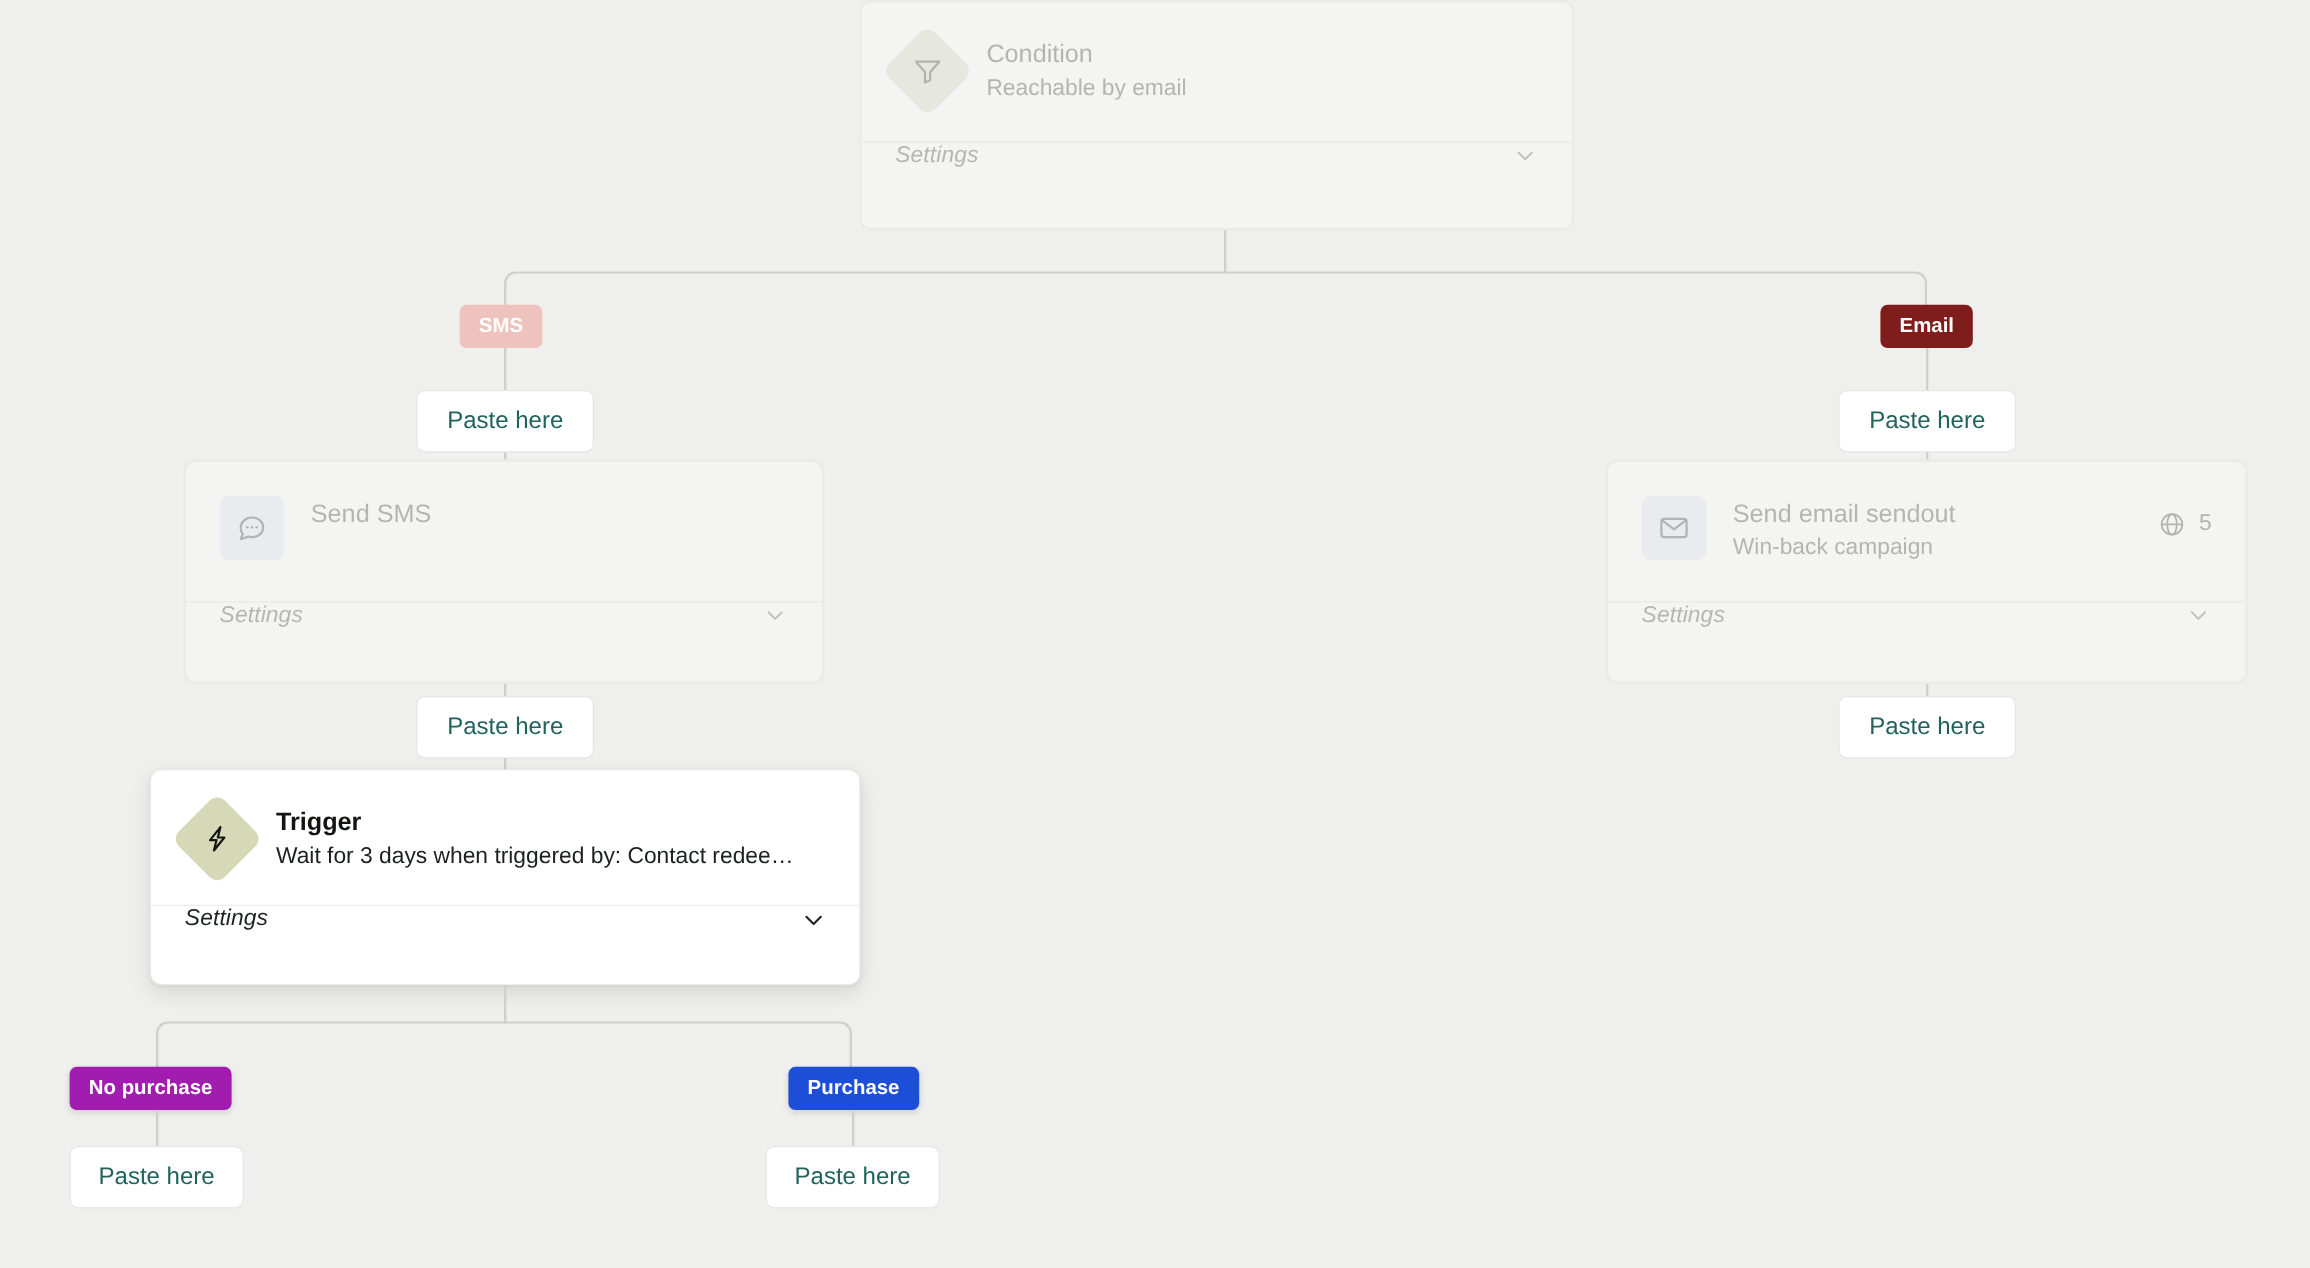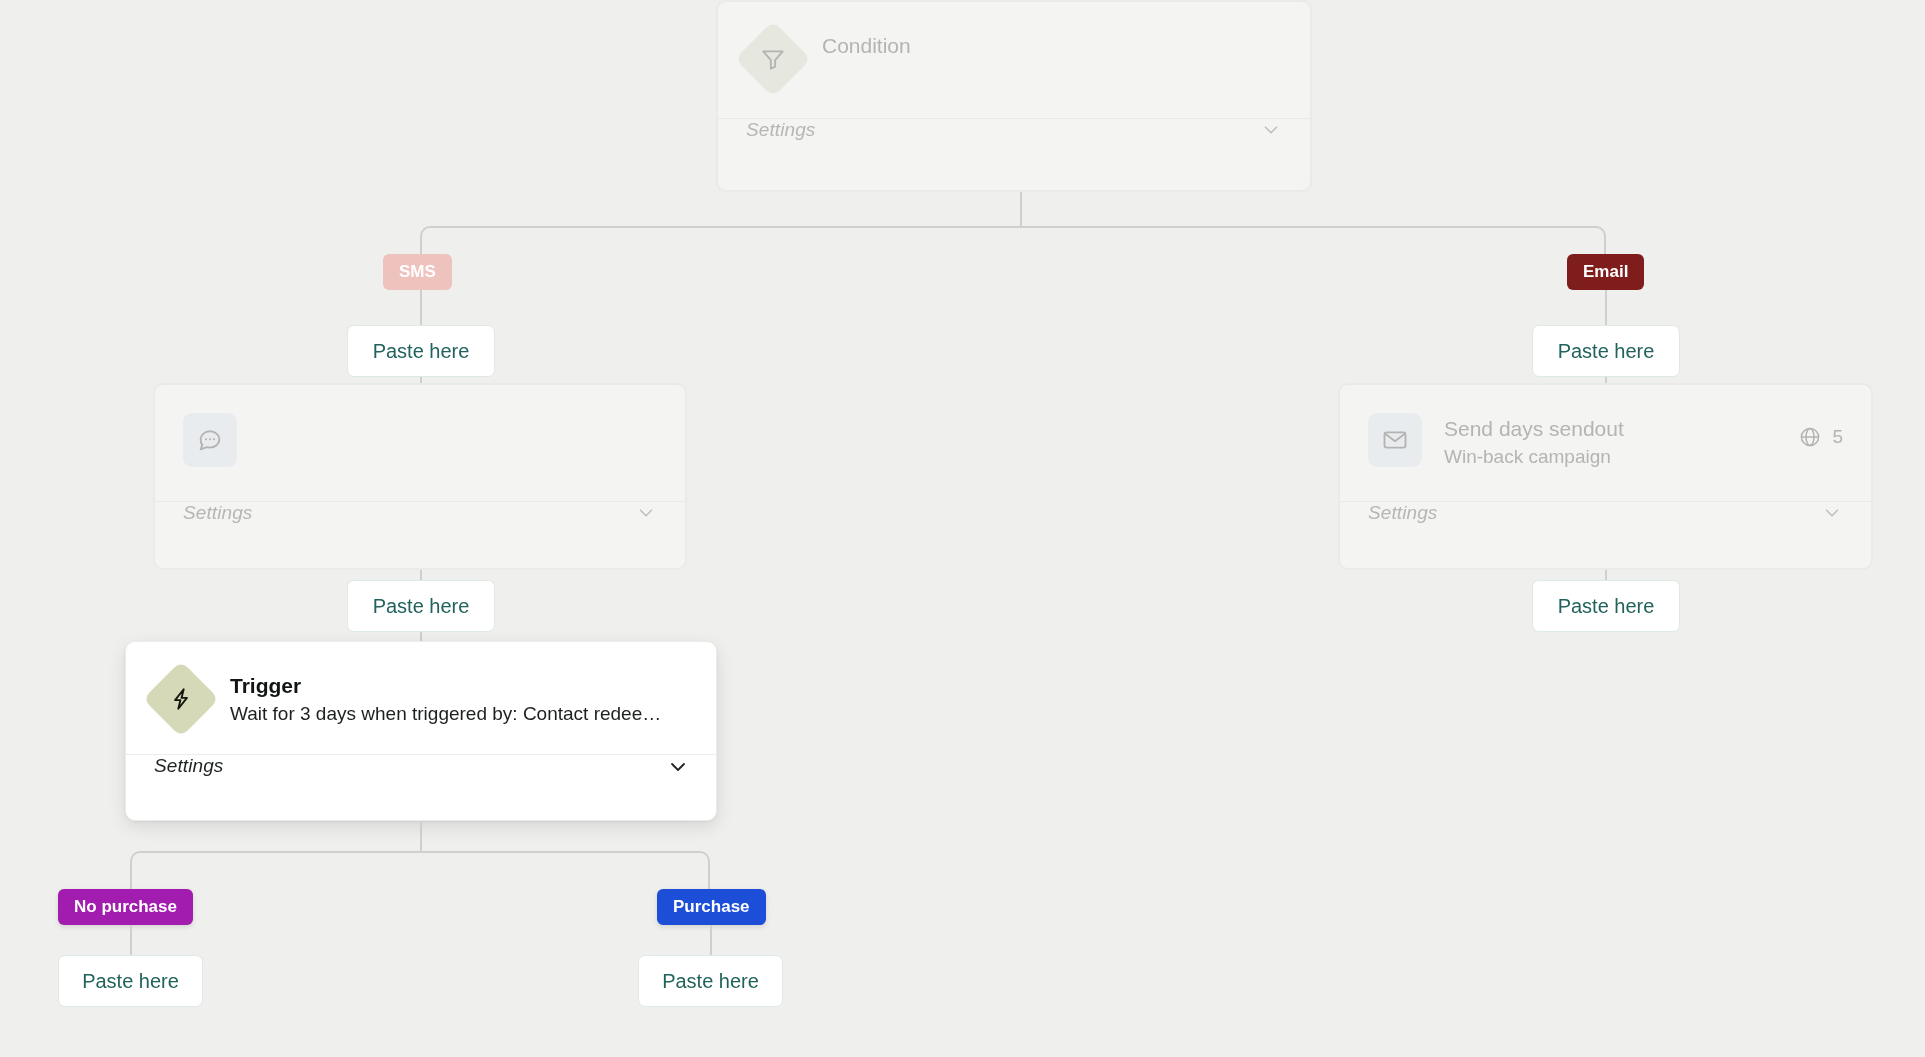--- a/index.html
+++ b/index.html
@@ -199,20 +199,21 @@
 
   <div class="card ghost" style="left:716px; top:0px; width:596px; height:192px;">
     <div class="card-body">
       <div class="icon-diamond">
         <svg width="26" height="26" viewBox="0 0 24 24" fill="none" stroke="#b3b3b1" stroke-width="1.7" stroke-linecap="round" stroke-linejoin="round">
           <path d="M3 5h18l-7 8v6l-4 2v-8z"></path>
         </svg>
       </div>
       <div class="titles">
         <div class="node-title">Condition</div>
+        <div class="node-sub">Reachable by email</div>
       </div>
     </div>
     <div class="card-divider"></div>
     <div class="card-footer">
       <span class="footer-label">Settings</span>
       <span class="chevron">
         <svg width="22" height="22" viewBox="0 0 24 24" fill="none" stroke="#c0c0be" stroke-width="1.8" stroke-linecap="round" stroke-linejoin="round">
             <path d="M6 9l6 6 6-6"></path>
           </svg>
       </span>
@@ -239,20 +240,21 @@
     <div class="card-body">
       <div class="icon-square ghosted">
         <svg width="28" height="28" viewBox="0 0 24 24" fill="none" stroke="#b3b3b1" stroke-width="1.6" stroke-linecap="round" stroke-linejoin="round">
           <path d="M20 11.5c0 4-3.6 7-8 7-.9 0-1.8-.13-2.6-.37L4 20l1.4-3.6A6.7 6.7 0 0 1 4 11.5c0-4 3.6-7 8-7s8 3 8 7z"></path>
           <circle cx="8.6" cy="11.4" r="0.9" fill="#b3b3b1" stroke="none"></circle>
           <circle cx="12" cy="11.4" r="0.9" fill="#b3b3b1" stroke="none"></circle>
           <circle cx="15.4" cy="11.4" r="0.9" fill="#b3b3b1" stroke="none"></circle>
         </svg>
       </div>
       <div class="titles">
+        <div class="node-title">Send SMS</div>
       </div>
     </div>
     <div class="card-divider"></div>
     <div class="card-footer">
       <span class="footer-label">Settings</span>
       <span class="chevron">
         <svg width="22" height="22" viewBox="0 0 24 24" fill="none" stroke="#c0c0be" stroke-width="1.8" stroke-linecap="round" stroke-linejoin="round">
             <path d="M6 9l6 6 6-6"></path>
           </svg>
       </span>
@@ -323,21 +325,21 @@
 
   <div class="card ghost" style="left:1338px; top:383px; width:535px; height:187px;">
     <div class="card-body">
       <div class="icon-square ghosted">
         <svg width="28" height="28" viewBox="0 0 24 24" fill="none" stroke="#b3b3b1" stroke-width="1.6" stroke-linecap="round" stroke-linejoin="round">
           <rect x="3" y="5.5" width="18" height="13" rx="2"></rect>
           <path d="M3.6 6.6 12 13l8.4-6.4"></path>
         </svg>
       </div>
       <div class="titles">
-        <div class="node-title">Send days sendout</div>
+        <div class="node-title">Send email sendout</div>
         <div class="node-sub">Win-back campaign</div>
       </div>
       <div class="meta">
         <span style="display:flex;">
           <svg width="24" height="24" viewBox="0 0 24 24" fill="none" stroke="#b3b3b1" stroke-width="1.5">
             <circle cx="12" cy="12" r="8.6"></circle>
             <ellipse cx="12" cy="12" rx="4" ry="8.6"></ellipse>
             <path d="M3.6 12h16.8"></path>
           </svg>
         </span>

